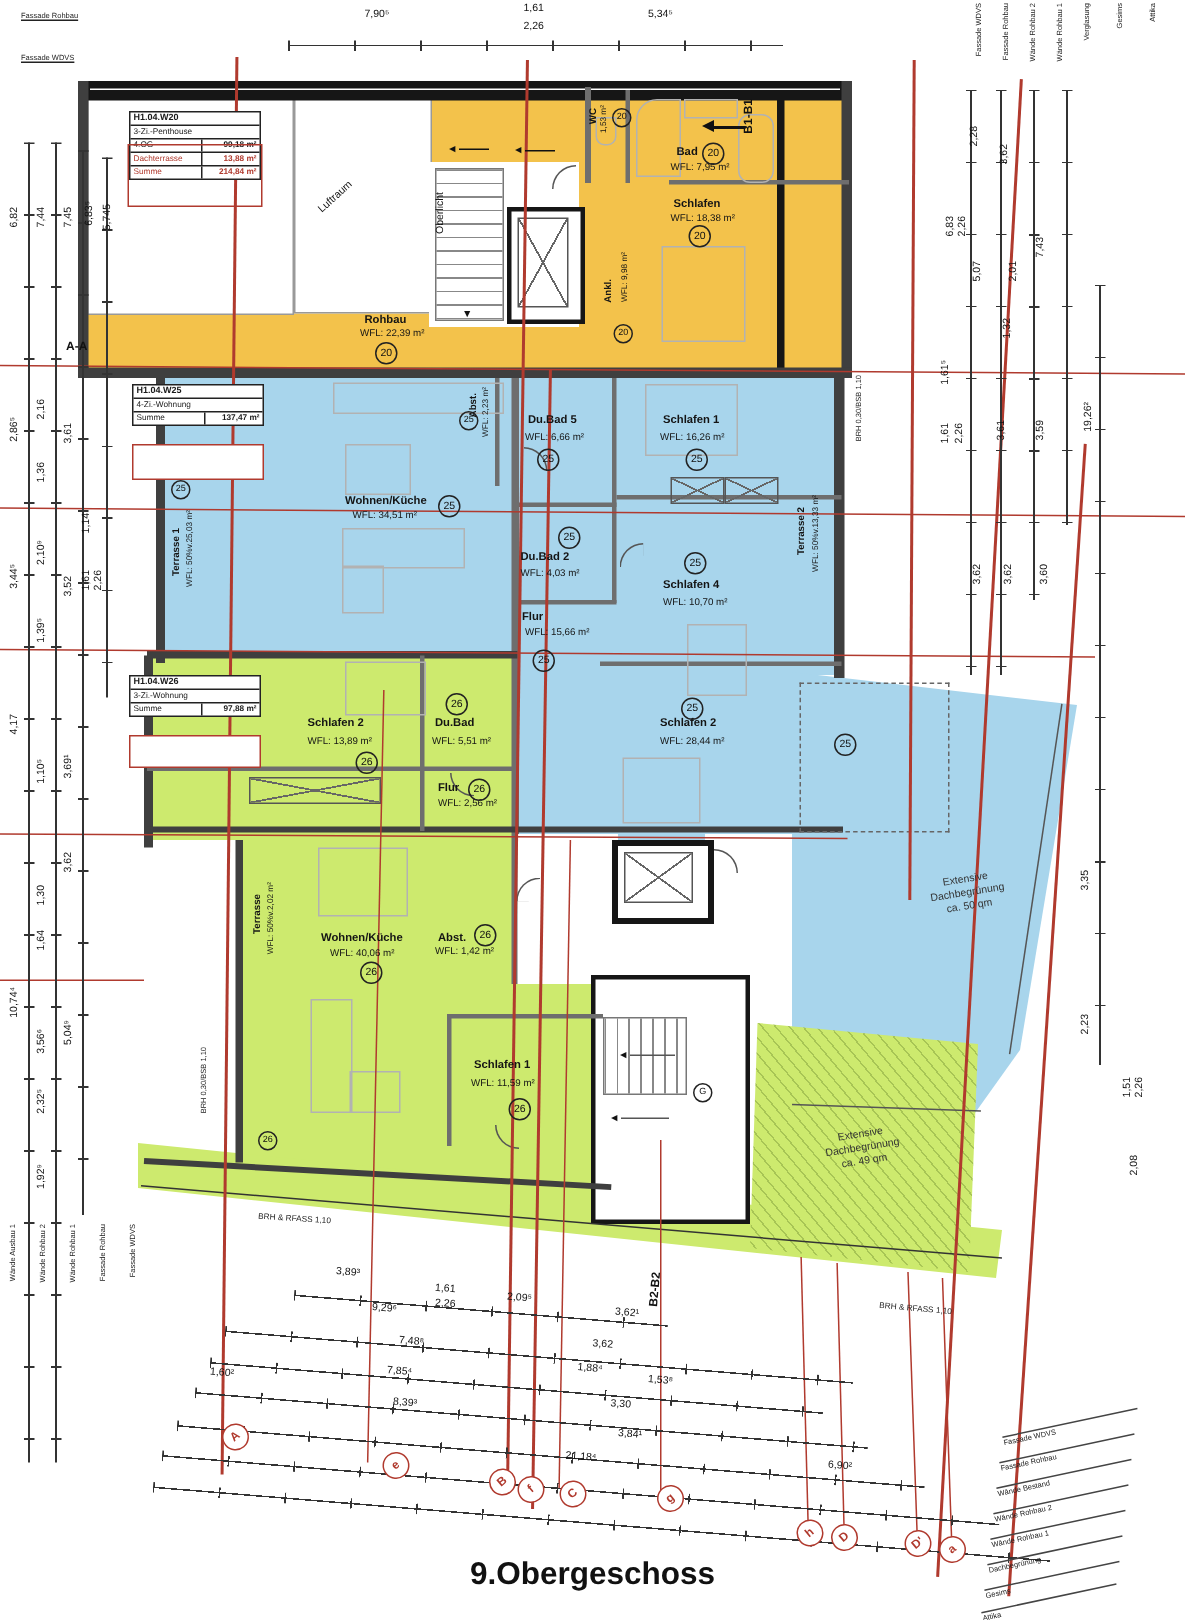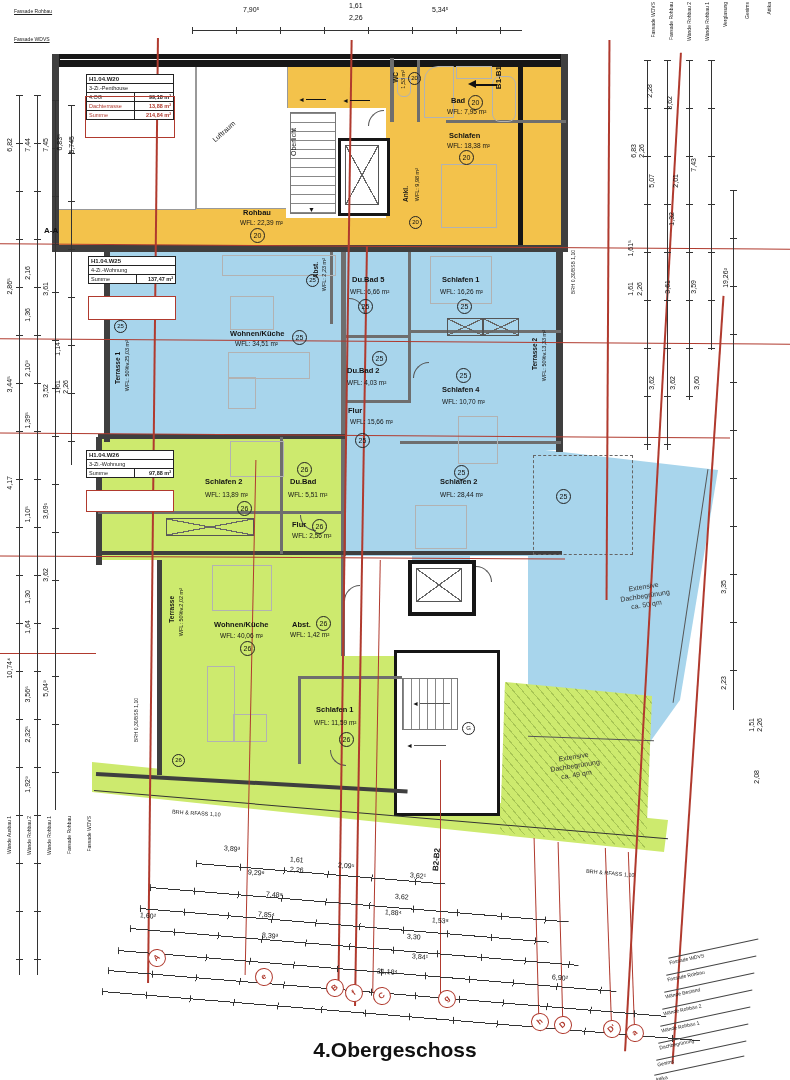--- a/index.html
+++ b/index.html
@@ -454,14 +454,14 @@
 
   <span class="lgd" style="left:668px;top:948px;">Fassade WDVS</span>
   <span class="lgd" style="left:666px;top:965px;">Fassade Rohbau</span>
   <span class="lgd" style="left:664px;top:982px;">Wände Bestand</span>
   <span class="lgd" style="left:662px;top:999px;">Wände Rohbau 2</span>
   <span class="lgd" style="left:660px;top:1016px;">Wände Rohbau 1</span>
   <span class="lgd" style="left:658px;top:1033px;">Dachbegrünung</span>
   <span class="lgd" style="left:656px;top:1050px;">Gesims</span>
   <span class="lgd" style="left:654px;top:1065px;">Attika</span>
 
-  <div id="title">4.Obergeschoss</div>
+  <div id="title">9.Obergeschoss</div>
 </div>
 
 </body></html>

